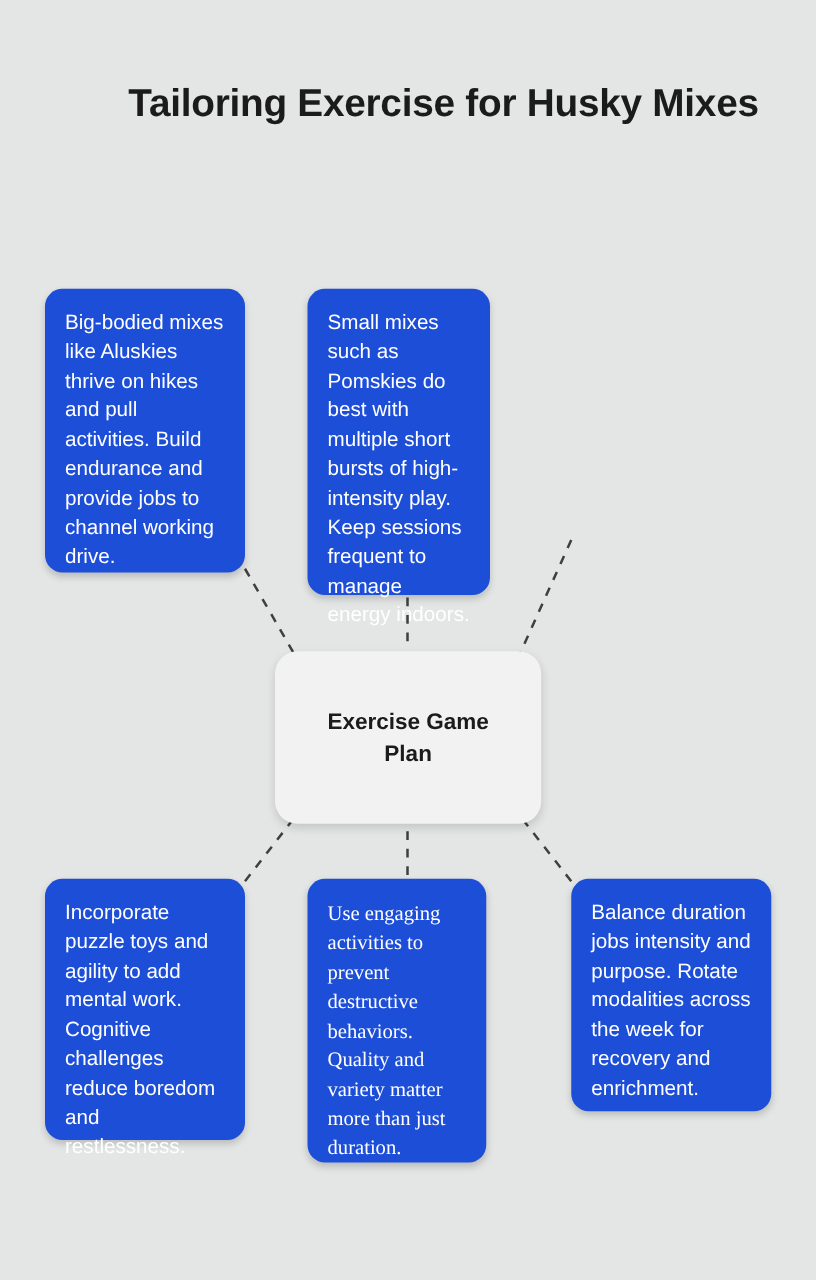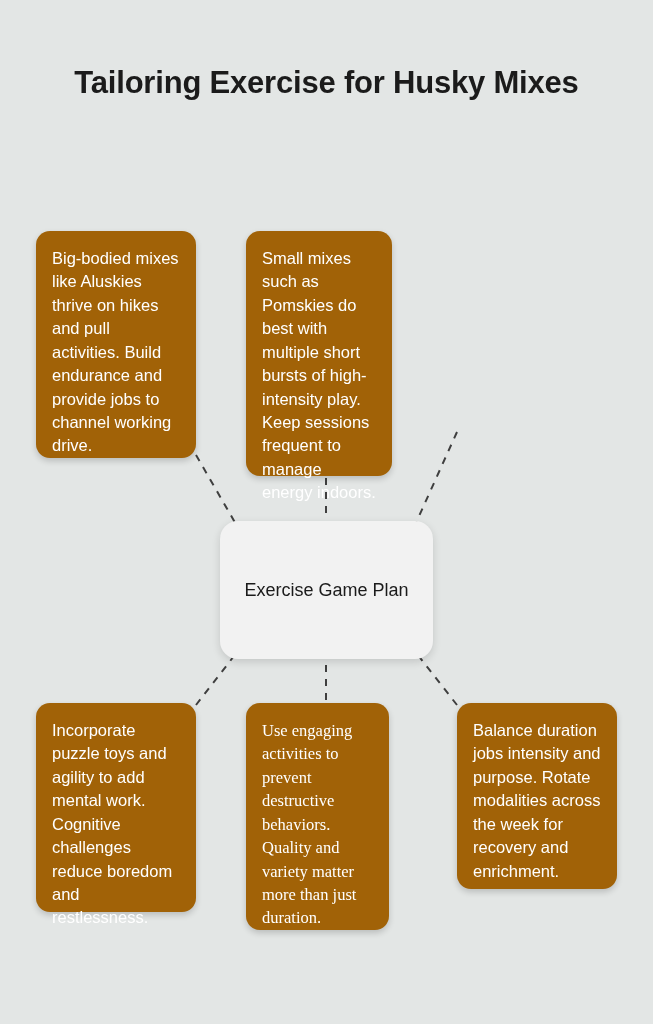--- a/index.html
+++ b/index.html
@@ -17,53 +17,53 @@
   .canvas {
     position: relative;
     width: 653px;
     height: 1024px;
   }
   .title {
     position: absolute;
     top: 58px;
     left: 46px;
     width: 561px;
-    text-align: center;
+    text-align: right;
     font-size: 31px;
     line-height: 1.62;
     font-weight: bold;
     color: #1b1b1b;
     letter-spacing: -0.2px;
   }
   svg.connectors {
     position: absolute;
     top: 0;
     left: 0;
     width: 653px;
     height: 1024px;
   }
   .node {
     position: absolute;
     box-sizing: border-box;
     border-radius: 14px;
-    background: #a16207;
+    background: #1d4ed8;
     color: #ffffff;
     font-size: 16.5px;
     line-height: 1.42;
     padding: 16px 16px 14px 16px;
     box-shadow: 0 3px 6px rgba(0,0,0,0.18);
   }
   .center-node {
     position: absolute;
     box-sizing: border-box;
     border-radius: 18px;
     background: #f2f2f2;
     color: #1b1b1b;
     font-size: 18px;
-    font-weight: normal;
+    font-weight: bold;
     line-height: 1.45;
     display: flex;
     align-items: center;
     justify-content: center;
     text-align: center;
     padding: 10px 22px;
     box-shadow: 0 3px 8px rgba(0,0,0,0.14);
   }
   
   #node-0 { left: 36px;  top: 231px; width: 160px; height: 227px; }

